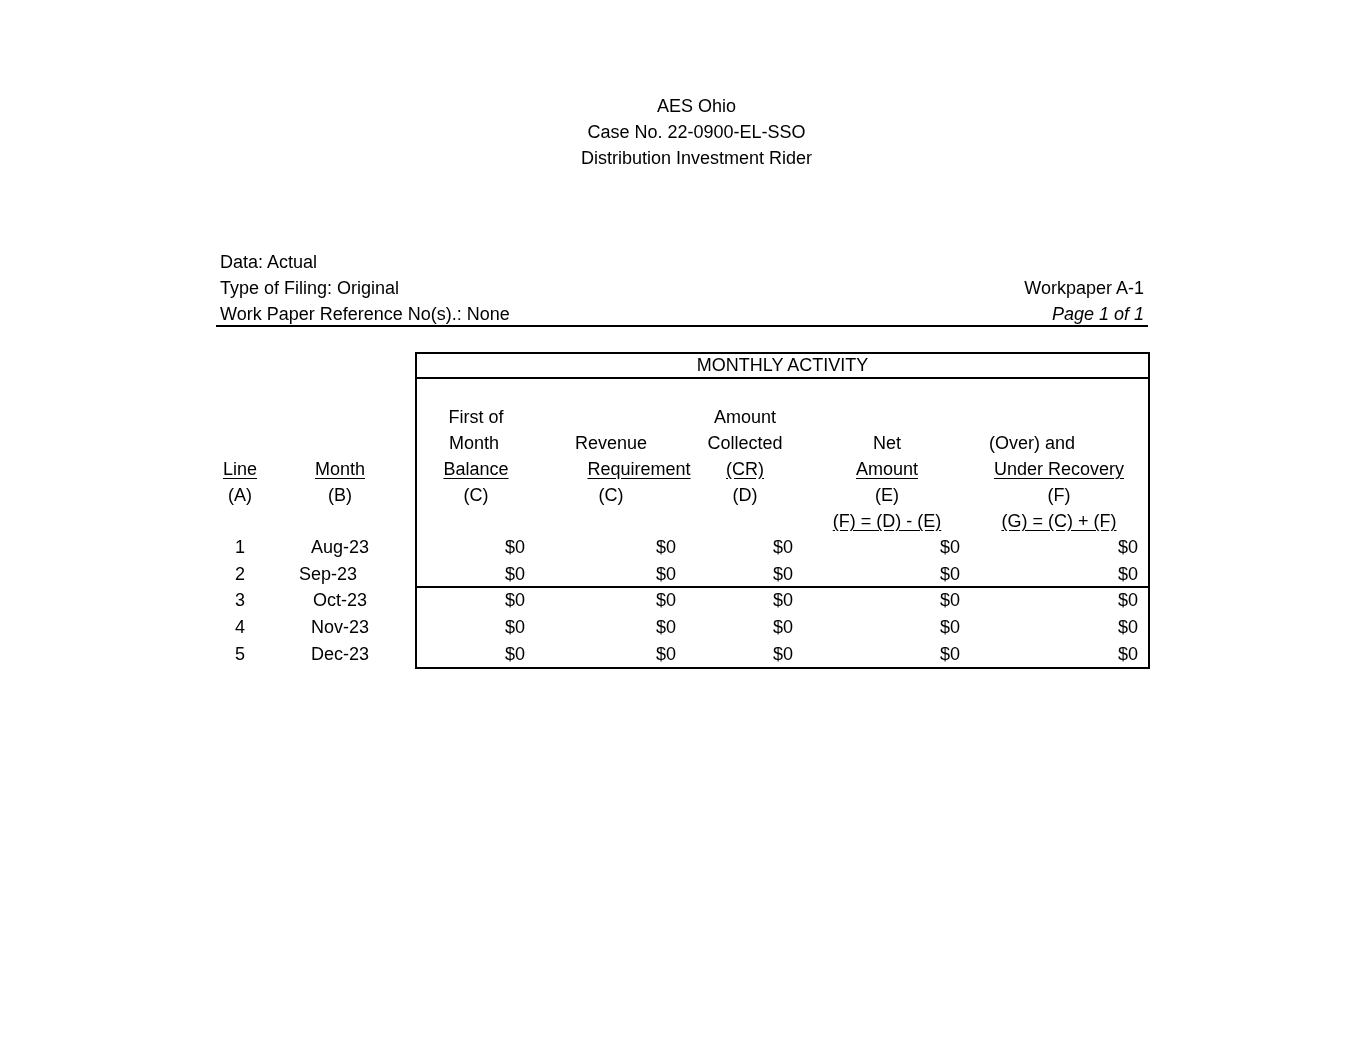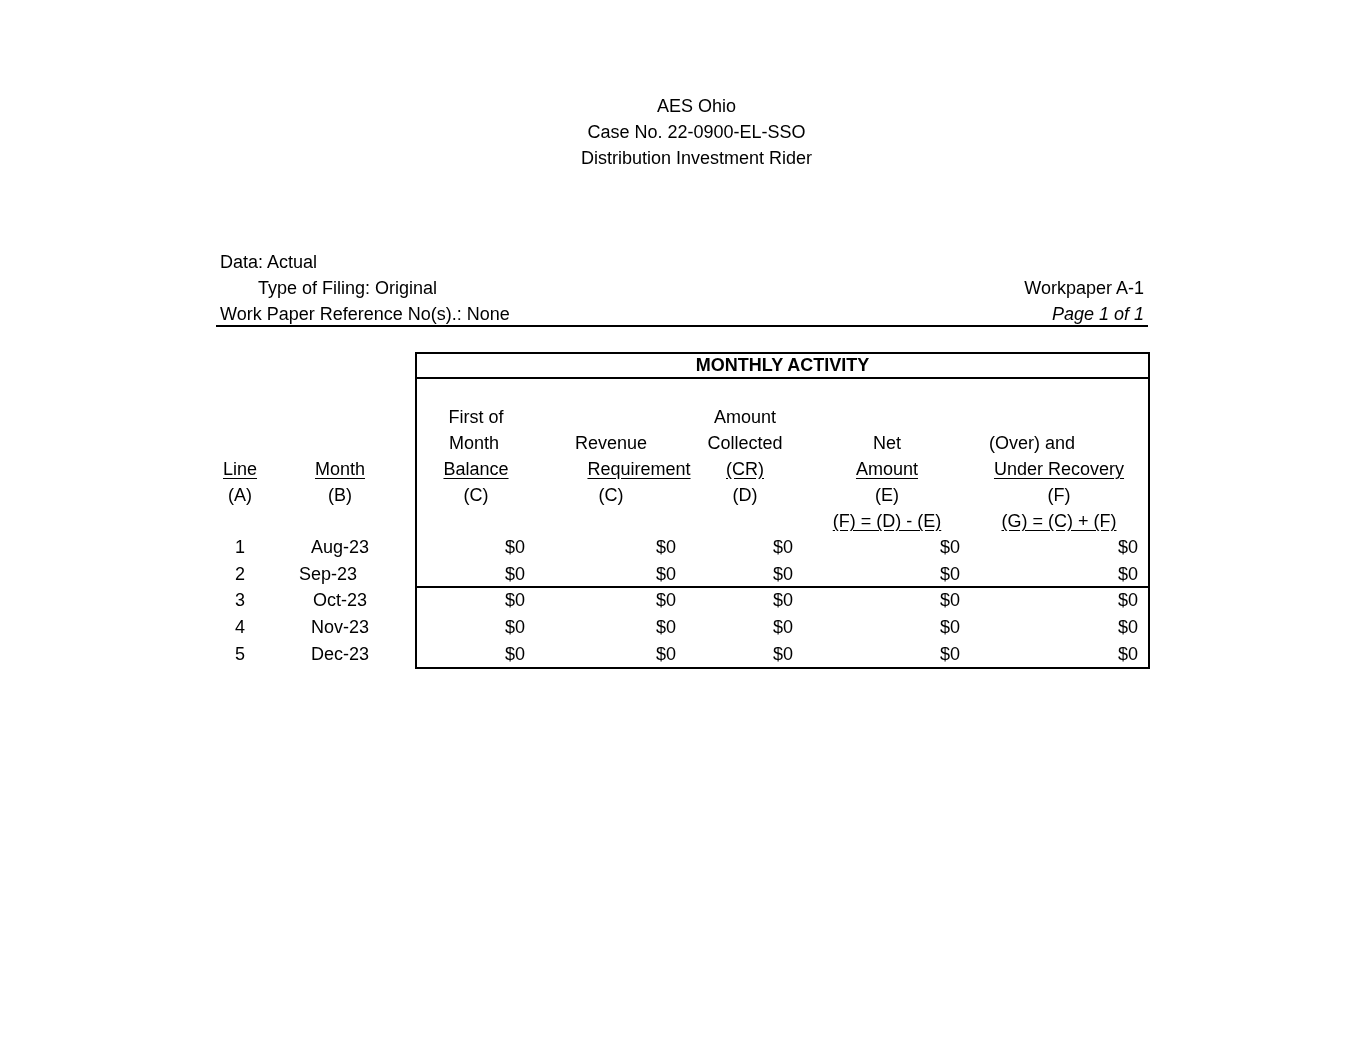--- a/index.html
+++ b/index.html
@@ -22,30 +22,30 @@
 </head>
 <body>
 
 <div class="title-block">
   <div>AES Ohio</div>
   <div>Case No. 22-0900-EL-SSO</div>
   <div>Distribution Investment Rider</div>
 </div>
 
 <div class="abs meta-left" style="top:249px;">Data: Actual</div>
-<div class="abs meta-left" style="top:275px;margin-left:38px;">Type of Filing: Original</div>
+<div class="abs meta-left" style="top:275px;">Type of Filing: Original</div>
 <div class="abs meta-left" style="top:301px;">Work Paper Reference No(s).:  None</div>
 <div class="abs meta-right" style="top:275px;">Workpaper A-1</div>
 <div class="abs meta-right" style="top:301px;font-style:italic;">Page 1 of 1</div>
 <div class="rule" style="left:216px; top:325px; width:932px; height:2px;"></div>
 
 <div style="position:absolute; left:415px; top:352px; width:731px; height:313px; border:2px solid #000;"></div>
 <div class="rule" style="left:415px; top:377px; width:733px; height:2px;"></div>
 <div class="rule" style="left:415px; top:586px; width:733px; height:2px;"></div>
-<div class="cell c" style="left:417px; width:731px; top:352px;font-weight:bold;">MONTHLY ACTIVITY</div>
+<div class="cell c" style="left:417px; width:731px; top:352px;">MONTHLY ACTIVITY</div>
 
 <div class="cell c" style="left:200px; width:80px; top:456px;"><span class="u">Line</span></div>
 <div class="cell c" style="left:200px; width:80px; top:482px;">(A)</div>
 
 <div class="cell c" style="left:290px; width:100px; top:456px;"><span class="u">Month</span></div>
 <div class="cell c" style="left:290px; width:100px; top:482px;">(B)</div>
 
 <div class="cell c" style="left:416px; width:120px; top:404px;">First of</div>
 <div class="cell c" style="left:416px; width:116px; top:430px;">Month</div>
 <div class="cell c" style="left:416px; width:120px; top:456px;"><span class="u">Balance</span></div>

